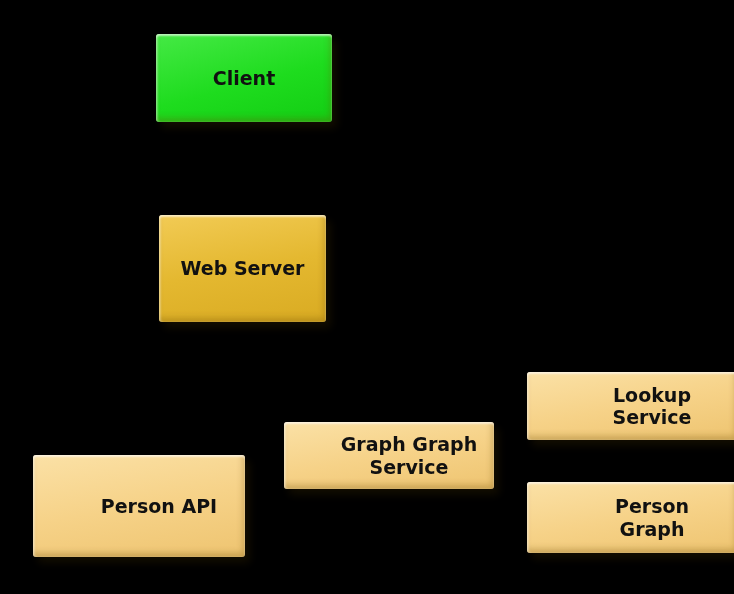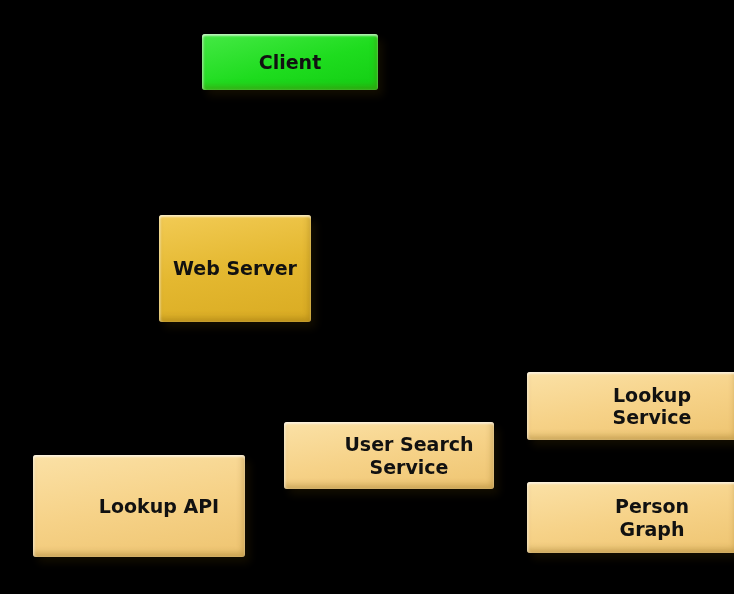--- a/index.html
+++ b/index.html
@@ -38,46 +38,46 @@
     background: linear-gradient(165deg, #45e945 0%, #1edc1e 55%, #13cd13 100%);
   }
   .fill-gold {
     background: linear-gradient(170deg, #f2cb55 0%, #e4b830 50%, #d9ab22 100%);
   }
   .fill-tan {
     background: linear-gradient(170deg, #fbe1a6 0%, #f6d288 50%, #eec470 100%);
     padding-left: 40px;
   }
   
-  #node-client          { left: 156px; top:  34px; width: 176px; height:  56px; margin-left: 46px; }
-  #node-web-server      { left: 159px; top: 215px; width: 152px; height: 107px; }
+  #node-client          { left: 156px; top:  34px; width: 176px; height:  88px; }
+  #node-web-server      { left: 159px; top: 215px; width: 167px; height: 107px; }
   #node-search-api      { left:  33px; top: 455px; width: 172px; height: 102px; }
   #node-user-graph      { left: 284px; top: 422px; width: 170px; height:  67px; }
   #node-lookup-service  { left: 527px; top: 372px; width: 170px; height:  68px; }
   #node-person-server   { left: 527px; top: 482px; width: 170px; height:  71px; align-items: center; }
 </style>
 </head>
 <body>
 
 <div class="canvas">
 
   <div class="node fill-green" id="node-client">
     <span>Client</span>
   </div>
 
   <div class="node fill-gold" id="node-web-server">
     <span>Web Server</span>
   </div>
 
   <div class="node fill-tan" id="node-search-api">
-    <span>Lookup API</span>
+    <span>Person API</span>
   </div>
 
   <div class="node fill-tan" id="node-user-graph">
-    <span>User Search</span>
+    <span>Graph Graph</span>
     <span>Service</span>
   </div>
 
   <div class="node fill-tan" id="node-lookup-service">
     <span>Lookup</span>
     <span>Service</span>
   </div>
 
   <div class="node fill-tan" id="node-person-server">
     <span>Person</span>

